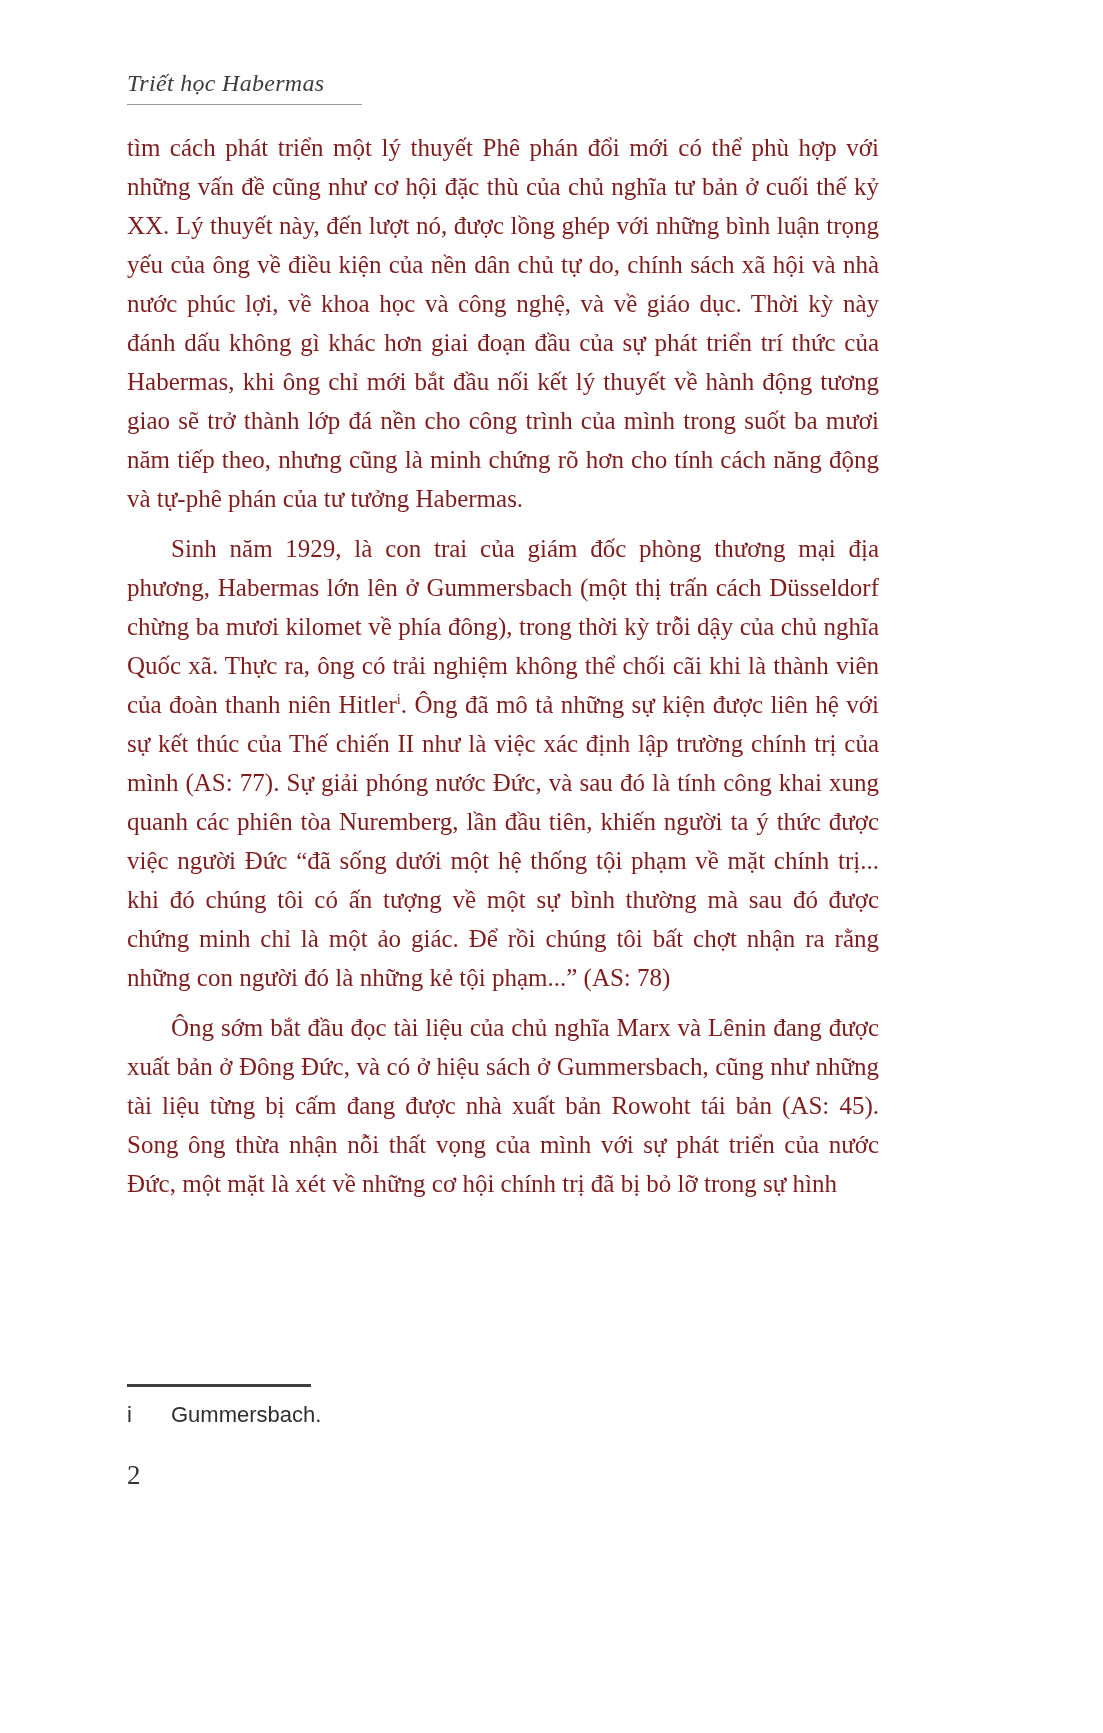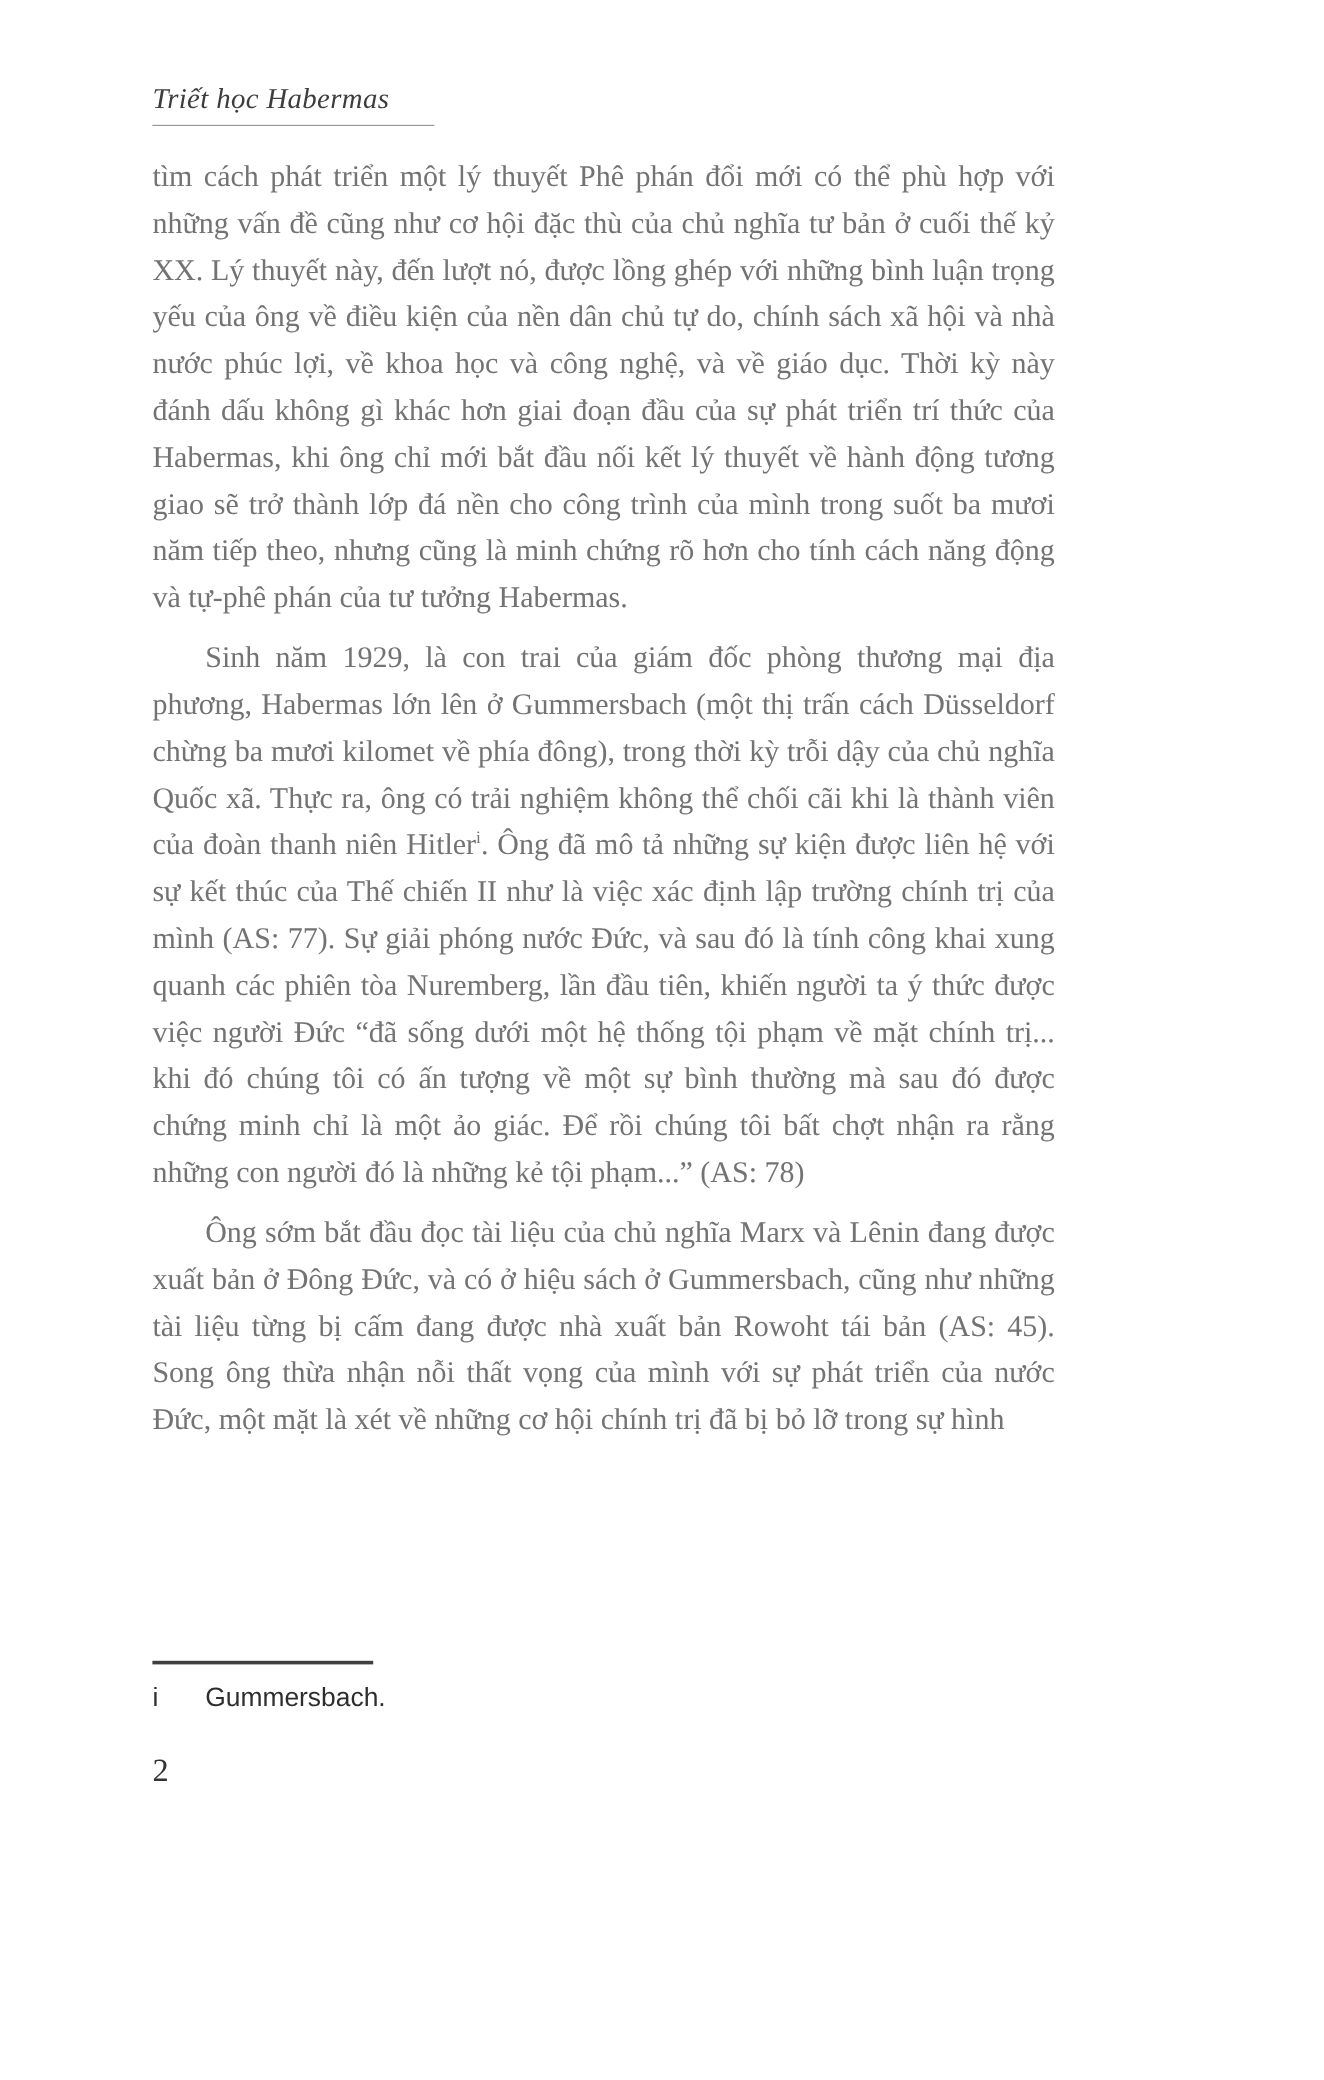--- a/index.html
+++ b/index.html
@@ -34,21 +34,21 @@
     background: #9a9a9a;
   }
   .body-text {
     position: absolute;
     left: 127px;
     top: 128px;
     width: 752px;
     font-size: 25px;
     line-height: 39px;
     text-align: justify;
-    color: #737373;
+    color: #7f1d1d;
     font-family: Liberation Serif, serif;
   }
   .body-text p {
     margin: 0 0 11px 0;
   }
   .body-text p.indent {
     text-indent: 44px;
   }
   .body-text sup {
     font-size: 0.58em;

